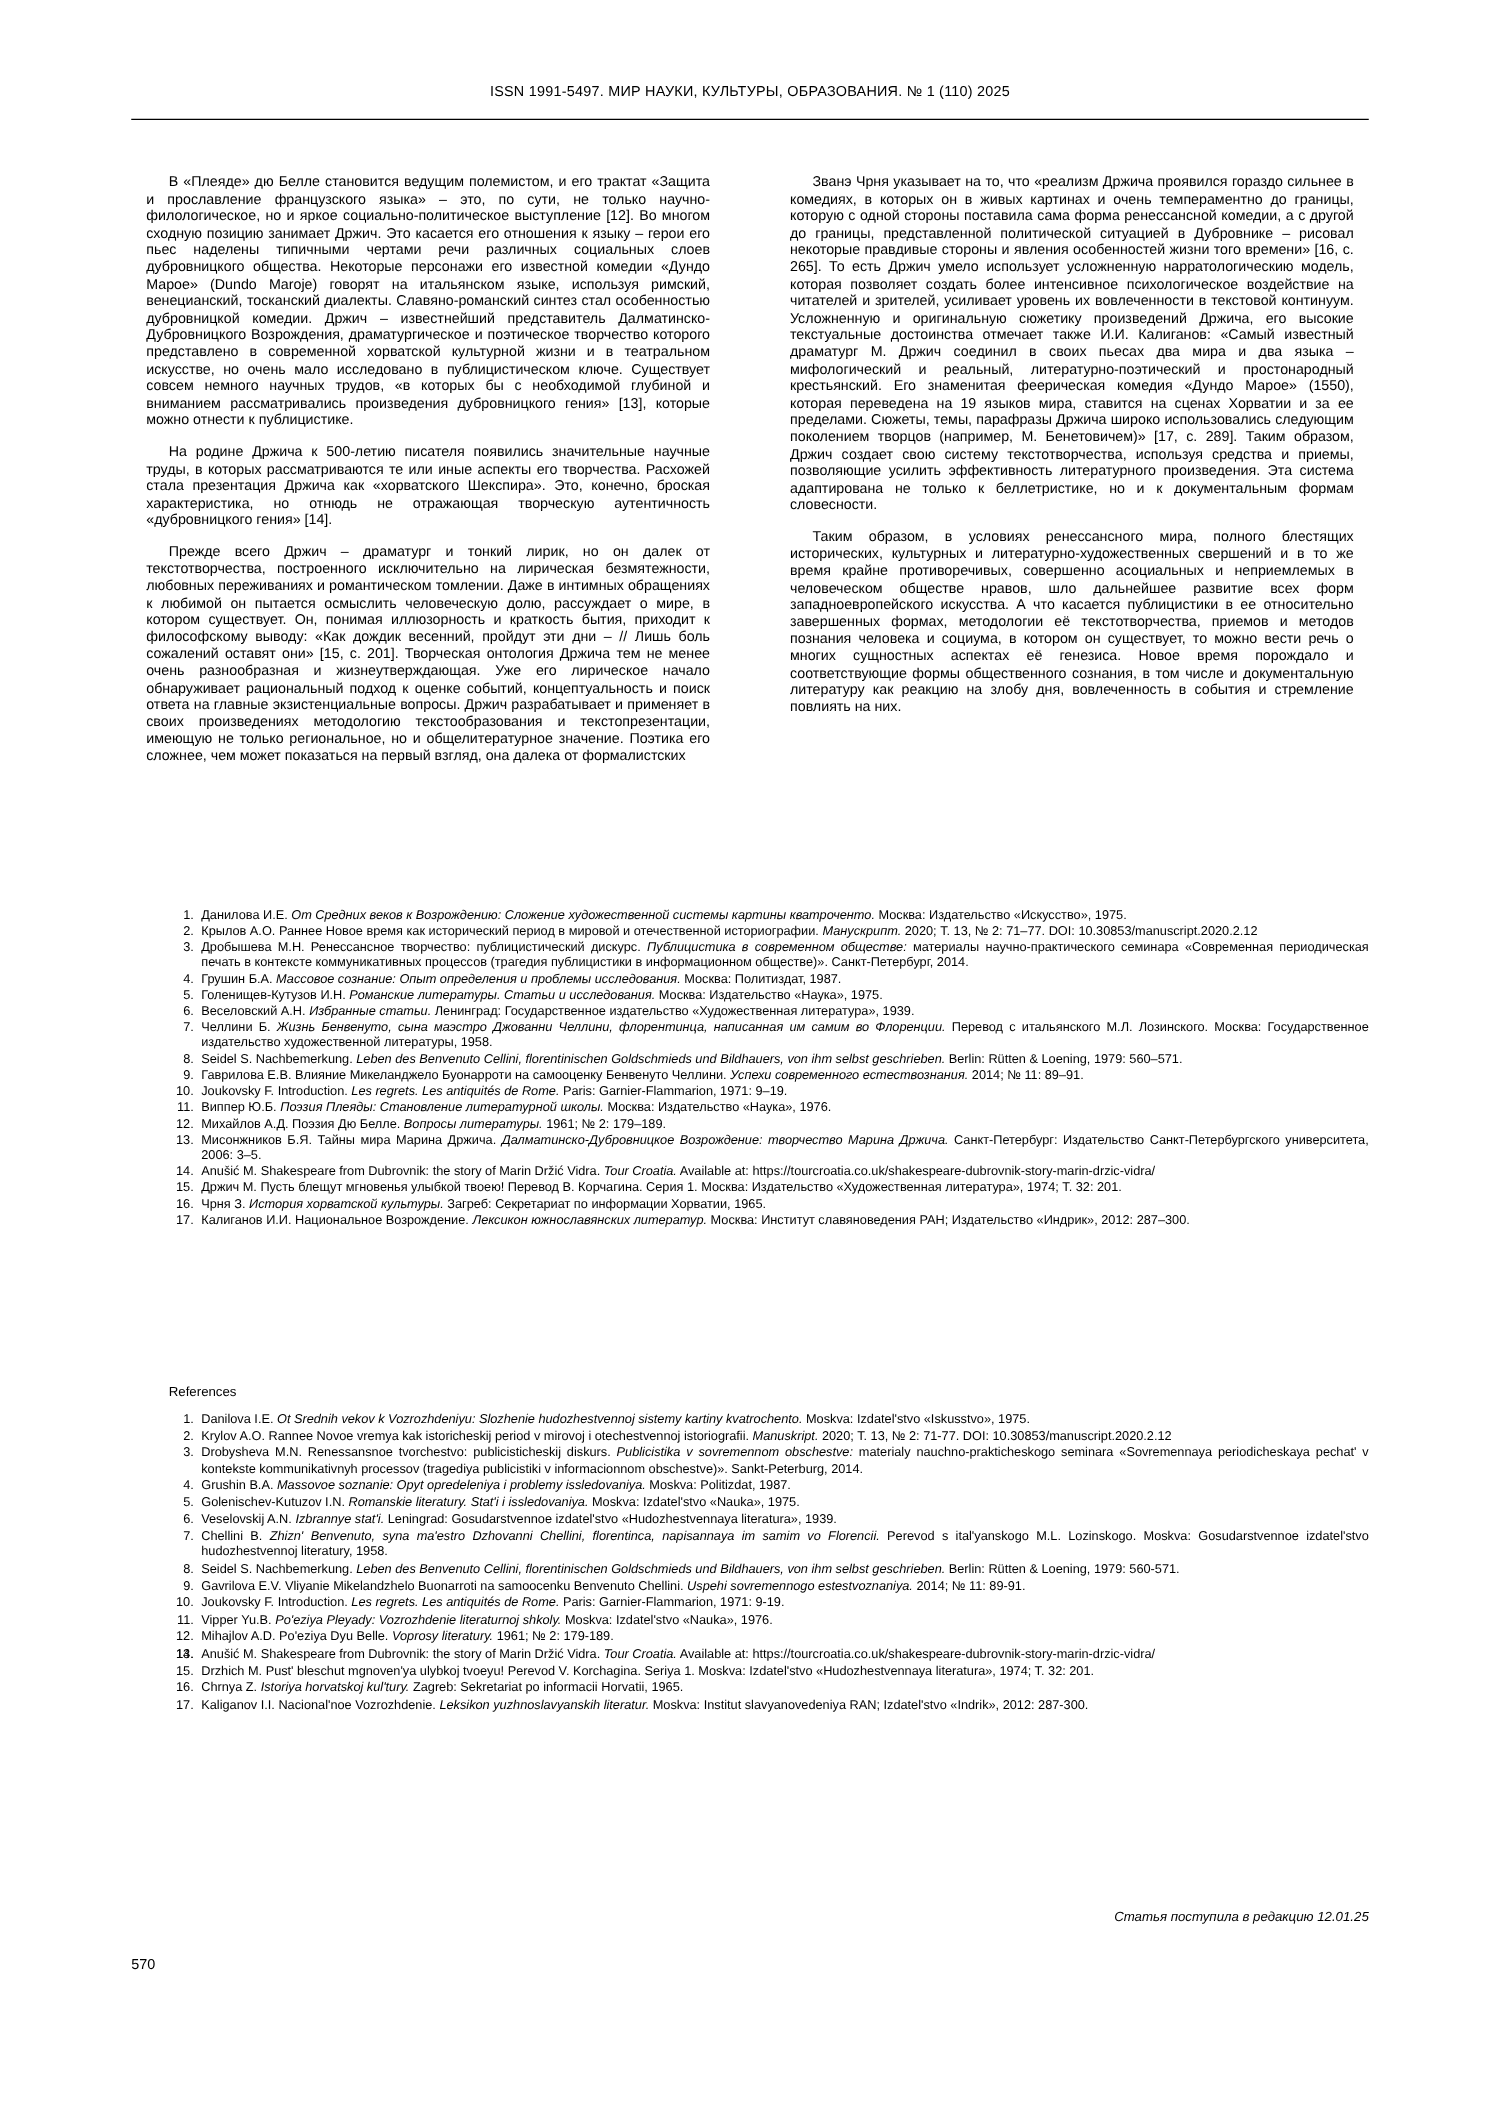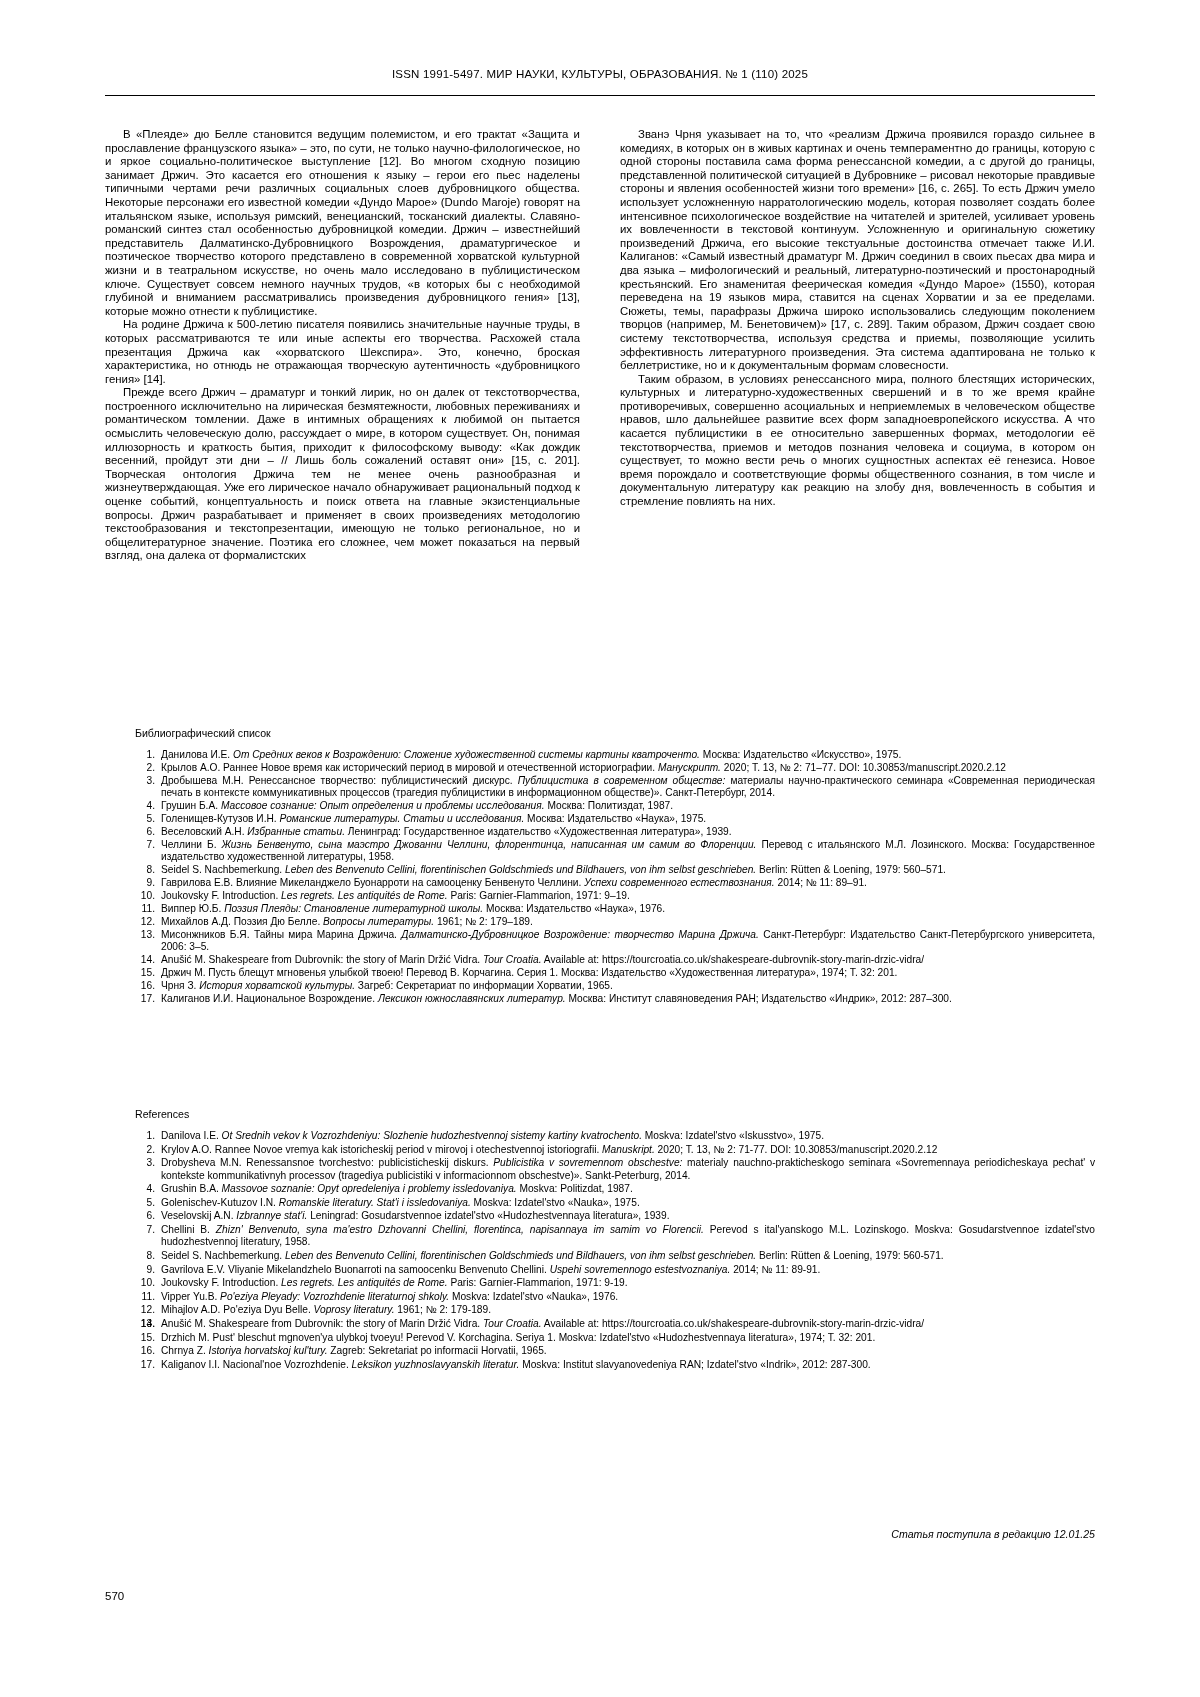--- a/index.html
+++ b/index.html
@@ -42,21 +42,21 @@
     top: 128px;
     left: 105px;
     width: 990px;
     display: flex;
     gap: 40px;
   }
   .col {
     width: 475px;
   }
   .col p {
-    margin: 0;
+    margin: 12px;
     text-align: justify;
     text-indent: 18px;
     font-size: 11.4px;
     line-height: 13.6px;
     hyphens: auto;
   }
   .biblio-wrap {
     position: absolute;
     top: 727px;
     left: 135px;
@@ -104,21 +104,20 @@
     width: 1095px;
     text-align: right;
     font-size: 10.6px;
     font-style: italic;
   }
   .page-number {
     position: absolute;
     top: 1566px;
     left: 105px;
     font-size: 11.5px;
-    margin-top: 24px;
   }
 </style>
 </head>
 <body>
 
 <div class="page">
 
   <div class="header">ISSN 1991-5497. МИР НАУКИ, КУЛЬТУРЫ, ОБРАЗОВАНИЯ.  № 1 (110) 2025</div>
   <div class="header-rule"></div>
 
@@ -128,21 +127,20 @@
       <p>На родине Држича к 500-летию писателя появились значительные научные труды, в которых рассматриваются те или иные аспекты его творчества. Расхожей стала презентация Држича как «хорватского Шекспира». Это, конечно, броская характеристика, но отнюдь не отражающая творческую аутентичность «дубровницкого гения» [14].</p>
       <p>Прежде всего Држич – драматург и тонкий лирик, но он далек от текстотворчества, построенного исключительно на лирическая безмятежности, любовных переживаниях и романтическом томлении. Даже в интимных обращениях к любимой он пытается осмыслить человеческую долю, рассуждает о мире, в котором существует. Он, понимая иллюзорность и краткость бытия, приходит к философскому выводу: «Как дождик весенний, пройдут эти дни – // Лишь боль сожалений оставят они» [15, с. 201]. Творческая онтология Држича тем не менее очень разнообразная и жизнеутверждающая. Уже его лирическое начало обнаруживает рациональный подход к оценке событий, концептуальность и поиск ответа на главные экзистенциальные вопросы. Држич разрабатывает и применяет в своих произведениях методологию текстообразования и текстопрезентации, имеющую не только региональное, но и общелитературное значение. Поэтика его сложнее, чем может показаться на первый взгляд, она далека от формалистских</p>
     </div>
     <div class="col">
       <p>Званэ Чрня указывает на то, что «реализм Држича проявился гораздо сильнее в комедиях, в которых он в живых картинах и очень темпераментно до границы, которую с одной стороны поставила сама форма ренессансной комедии, а с другой до границы, представленной политической ситуацией в Дубровнике – рисовал некоторые правдивые стороны и явления особенностей жизни того времени» [16, с. 265]. То есть Држич умело использует усложненную нарратологическию модель, которая позволяет создать более интенсивное психологическое воздействие на читателей и зрителей, усиливает уровень их вовлеченности в текстовой континуум. Усложненную и оригинальную сюжетику произведений Држича, его высокие текстуальные достоинства отмечает также И.И. Калиганов: «Самый известный драматург М. Држич соединил в своих пьесах два мира и два языка – мифологический и реальный, литературно-поэтический и простонародный крестьянский. Его знаменитая феерическая комедия «Дундо Марое» (1550), которая переведена на 19 языков мира, ставится на сценах Хорватии и за ее пределами. Сюжеты, темы, парафразы Држича широко использовались следующим поколением творцов (например, М. Бенетовичем)» [17, с. 289]. Таким образом, Држич создает свою систему текстотворчества, используя средства и приемы, позволяющие усилить эффективность литературного произведения. Эта система адаптирована не только к беллетристике, но и к документальным формам словесности.</p>
       <p>Таким образом, в условиях ренессансного мира, полного блестящих исторических, культурных и литературно-художественных свершений и в то же время крайне противоречивых, совершенно асоциальных и неприемлемых в человеческом обществе нравов, шло дальнейшее развитие всех форм западноевропейского искусства. А что касается публицистики в ее относительно завершенных формах, методологии её текстотворчества, приемов и методов познания человека и социума, в котором он существует, то можно вести речь о многих сущностных аспектах её генезиса. Новое время порождало и соответствующие формы общественного сознания, в том числе и документальную литературу как реакцию на злобу дня, вовлеченность в события и стремление повлиять на них.</p>
     </div>
   </div>
 
   <div class="biblio-wrap">
-    <div class="sec-title">Библиографический список</div>
     <ol class="reflist">
         <li><span class="num">1.</span><span>Данилова И.Е. <i>От Средних веков к Возрождению: Сложение художественной системы картины кватроченто.</i> Москва: Издательство «Искусство», 1975.</span></li>
         <li><span class="num">2.</span><span>Крылов А.О. Раннее Новое время как исторический период в мировой и отечественной историографии. <i>Манускрипт.</i> 2020; Т. 13, № 2: 71–77. DOI: 10.30853/manuscript.2020.2.12</span></li>
         <li><span class="num">3.</span><span>Дробышева М.Н. Ренессансное творчество: публицистический дискурс. <i>Публицистика в современном обществе:</i> материалы научно-практического семинара «Современная периодическая печать в контексте коммуникативных процессов (трагедия публицистики в информационном обществе)». Санкт-Петербург, 2014.</span></li>
         <li><span class="num">4.</span><span>Грушин Б.А. <i>Массовое сознание: Опыт определения и проблемы исследования.</i> Москва: Политиздат, 1987.</span></li>
         <li><span class="num">5.</span><span>Голенищев-Кутузов И.Н. <i>Романские литературы. Статьи и исследования.</i> Москва: Издательство «Наука», 1975.</span></li>
         <li><span class="num">6.</span><span>Веселовский А.Н. <i>Избранные статьи.</i> Ленинград: Государственное издательство «Художественная литература», 1939.</span></li>
         <li><span class="num">7.</span><span>Челлини Б. <i>Жизнь Бенвенуто, сына маэстро Джованни Челлини, флорентинца, написанная им самим во Флоренции.</i> Перевод с итальянского М.Л. Лозинского. Москва: Государственное издательство художественной литературы, 1958.</span></li>
         <li><span class="num">8.</span><span>Seidel S. Nachbemerkung. <i>Leben des Benvenuto Cellini, florentinischen Goldschmieds und Bildhauers, von ihm selbst geschrieben.</i> Berlin: Rütten &amp; Loening, 1979: 560–571.</span></li>
         <li><span class="num">9.</span><span>Гаврилова Е.В. Влияние Микеланджело Буонарроти на самооценку Бенвенуто Челлини. <i>Успехи современного естествознания.</i> 2014; № 11: 89–91.</span></li>

